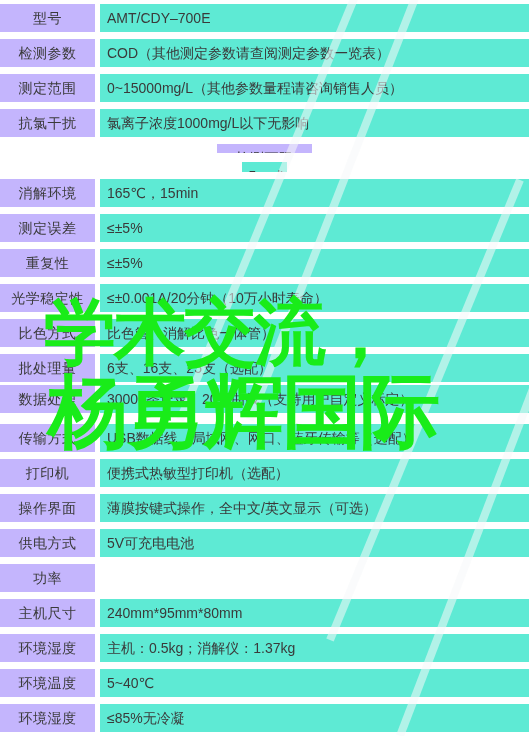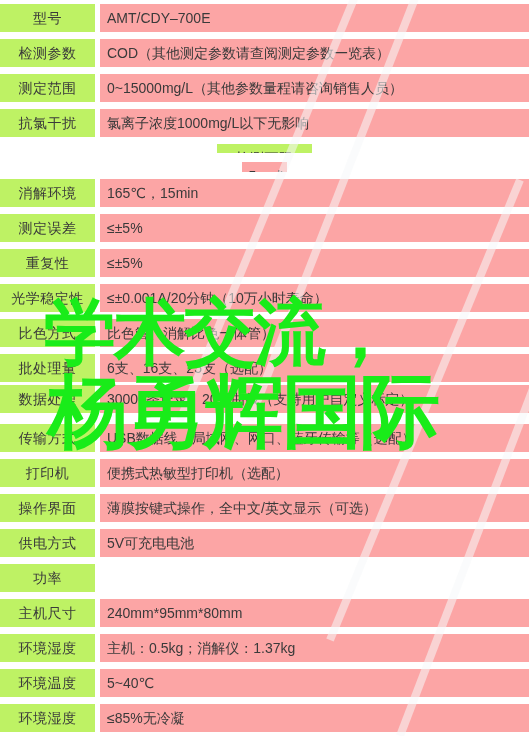--- a/index.html
+++ b/index.html
@@ -31,42 +31,42 @@
     height: 28px;
     display: flex;
     align-items: center;
   }
 
   .spec-label {
     width: 95px;
     min-width: 95px;
     height: 28px;
     line-height: 28px;
-    background: #bef264;
+    background: #c4b5fd;
     color: #3a3a3a;
     font-size: 14px;
     text-align: center;
     letter-spacing: 0.5px;
     box-sizing: border-box;
     white-space: nowrap;
     overflow: hidden;
   }
 
   .spec-gap {
     width: 5px;
     min-width: 5px;
     height: 28px;
     background: #ffffff;
   }
 
   .spec-value {
     flex: 1 1 auto;
     height: 28px;
     line-height: 28px;
-    background: #fca5a5;
+    background: #5eead4;
     color: #3a3a3a;
     font-size: 14px;
     text-align: left;
     padding-left: 7px;
     box-sizing: border-box;
     white-space: nowrap;
     overflow: hidden;
   }
 
   

